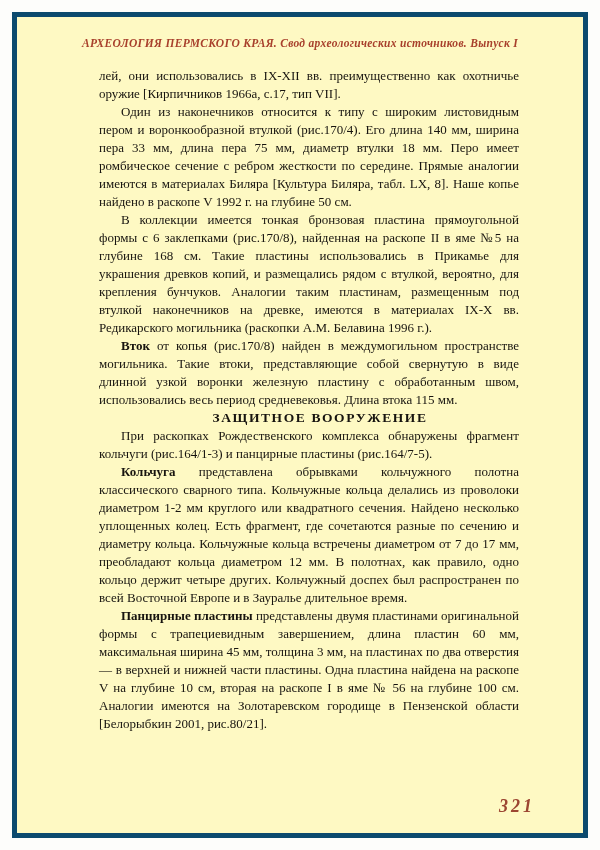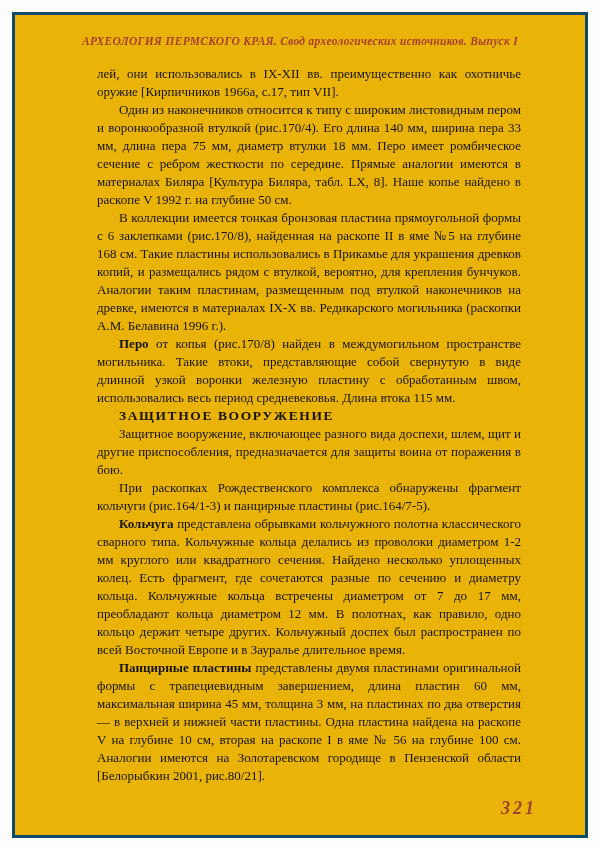--- a/index.html
+++ b/index.html
@@ -7,22 +7,22 @@
     width: 600px;
     height: 850px;
     background: #fdfdfb;
     position: relative;
     overflow: hidden;
     font-family: "Liberation Serif", serif;
   }
   .frame {
     position: absolute;
     inset: 12px;
-    border: 3px solid #0c4a6e;
-    background: #eab308;
+    border: 5px solid #0c4a6e;
+    background: #fef9c3;
   }
   .running-header {
     position: absolute;
     top: 20px;
     left: 0;
     right: 0;
     text-align: center;
     font-style: italic;
     font-weight: bold;
     font-size: 11.5px;
@@ -40,21 +40,21 @@
     line-height: 18px;
     text-align: justify;
   }
   .body-text p {
     margin: 0;
     text-indent: 22px;
   }
   .body-text p.no-indent { text-indent: 0; }
   .section-heading {
     margin: 27px 0 21px 0;
-    text-align: left;
+    text-align: center;
     font-size: 13.5px;
     font-weight: bold;
     letter-spacing: 1.6px;
     color: #17140f;
     text-indent: 0;
   }
   .page-number {
     position: absolute;
     right: 48px;
     bottom: 16px;
@@ -75,26 +75,25 @@
   </div>
 
   <div class="body-text">
 
     <p class="no-indent">лей, они использовались в IX-XII вв. преимущественно как охотничье оружие [Кирпичников 1966а, с.17, тип VII].</p>
 
     <p>Один из наконечников относится к типу с широким листовидным пером и воронкообразной втулкой (рис.170/4). Его длина 140 мм, ширина пера 33 мм, длина пера 75 мм, диаметр втулки 18 мм. Перо имеет ромбическое сечение с ребром жесткости по середине. Прямые аналогии имеются в материалах Биляра [Культура Биляра, табл. LX, 8]. Наше копье найдено в раскопе V 1992 г. на глубине 50 см.</p>
 
     <p>В коллекции имеется тонкая бронзовая пластина прямоугольной формы с 6 заклепками (рис.170/8), найденная на раскопе II в яме №5 на глубине 168 см. Такие пластины использовались в Прикамье для украшения древков копий, и размещались рядом с втулкой, вероятно, для крепления бунчуков. Аналогии таким пластинам, размещенным под втулкой наконечников на древке, имеются в материалах IX-X вв. Редикарского могильника (раскопки А.М. Белавина 1996 г.).</p>
 
-    <p><b>Перо</b><span> от копья (рис.170/8) найден в междумогильном пространстве могильника. Такие втоки, представляющие собой свернутую в виде длинной узкой воронки железную пластину с обработанным швом, использовались весь период средневековья. Длина втока 115 мм.</span></p>
+    <p><b>Вток</b><span> от копья (рис.170/8) найден в междумогильном пространстве могильника. Такие втоки, представляющие собой свернутую в виде длинной узкой воронки железную пластину с обработанным швом, использовались весь период средневековья. Длина втока 115 мм.</span></p>
 
 
     <p class="section-heading">ЗАЩИТНОЕ ВООРУЖЕНИЕ</p>
 
-    <p>Защитное вооружение, включающее разного вида доспехи, шлем, щит и другие приспособления, предназначается для защиты воина от поражения в бою.</p>
 
     <p>При раскопках Рождественского комплекса обнаружены фрагмент кольчуги (рис.164/1-3) и панцирные пластины (рис.164/7-5).</p>
 
     <p><b>Кольчуга</b><span> представлена обрывками кольчужного полотна классического сварного типа. Кольчужные кольца делались из проволоки диаметром 1-2 мм круглого или квадратного сечения. Найдено несколько уплощенных колец. Есть фрагмент, где сочетаются разные по сечению и диаметру кольца. Кольчужные кольца встречены диаметром от 7 до 17 мм, преобладают кольца диаметром 12 мм. В полотнах, как правило, одно кольцо держит четыре других. Кольчужный доспех был распространен по всей Восточной Европе и в Зауралье длительное время.</span></p>
 
     <p><b>Панцирные пластины</b><span> представлены двумя пластинами оригинальной формы с трапециевидным завершением, длина пластин 60 мм, максимальная ширина 45 мм, толщина 3 мм, на пластинах по два отверстия — в верхней и нижней части пластины. Одна пластина найдена на раскопе V на глубине 10 см, вторая на раскопе I в яме № 56 на глубине 100 см. Аналогии имеются на Золотаревском городище в Пензенской области [Белорыбкин 2001, рис.80/21].</span></p>
 
   </div>
 
   <div class="page-number">321</div>

